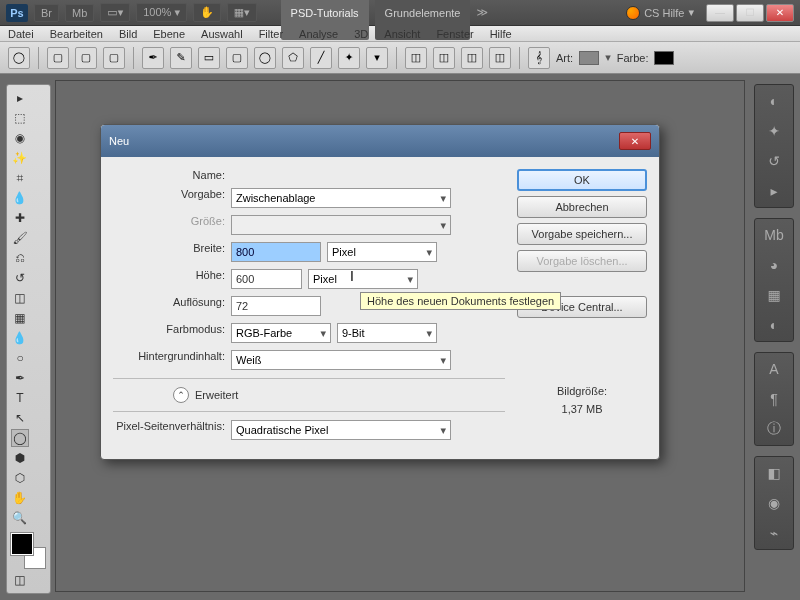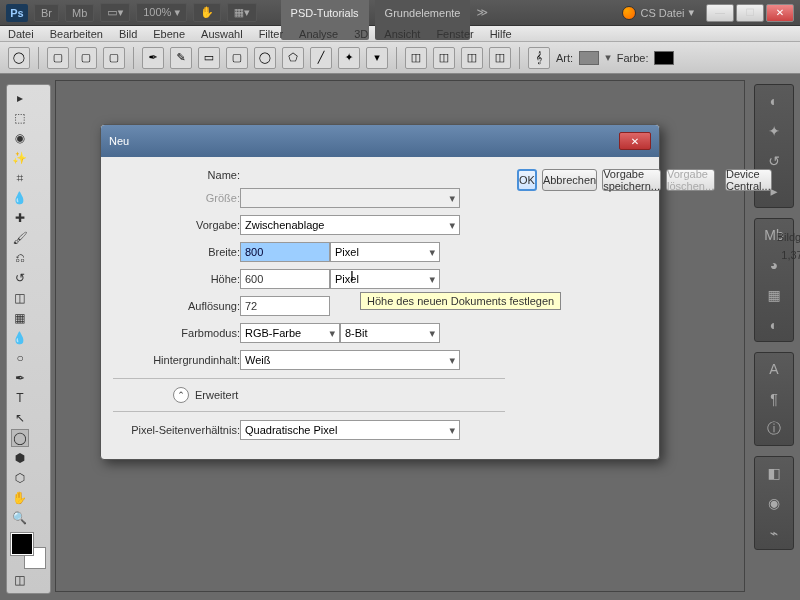--- a/index.html
+++ b/index.html
@@ -32,28 +32,28 @@
 .panels{position:absolute;right:6px;top:84px;width:40px;display:flex;flex-direction:column;gap:10px;}
 .pgroup{background:linear-gradient(#5a5a5a,#4a4a4a);border:1px solid #333;border-radius:3px;padding:6px 0;display:flex;flex-direction:column;align-items:center;gap:10px;}
 .picon{width:20px;height:20px;color:#aaa;display:flex;align-items:center;justify-content:center;font-size:14px;}
 
 .dialog{position:absolute;left:100px;top:124px;width:560px;background:#ececec;border:1px solid #555;box-shadow:4px 4px 12px rgba(0,0,0,0.5);border-radius:4px;}
 .dlg-title{height:26px;background:linear-gradient(#6a8ab0,#4a6a90);border-radius:4px 4px 0 0;display:flex;align-items:center;padding:16px 8px;color:#fff;}
 .dlg-title .spacer{flex:1;}
 .dlg-close{width:32px;height:18px;background:linear-gradient(#d66,#b33);border:1px solid #822;border-radius:2px;color:#fff;display:flex;align-items:center;justify-content:center;font-size:10px;}
 .dlg-body{display:flex;padding:12px;gap:12px;}
 .form{flex:1;}
-.row{display:flex;align-items:center;margin-bottom:7px;margin-left:15px;}
+.row{display:flex;margin-bottom:7px;gap:6px;}
 .row label{width:112px;text-align:right;color:#333;}
 .row label.dim{color:#999;}
 .inp{border:1px solid #999;background:#fff;height:20px;padding:0 4px;color:#333;}
 .sel-wide{width:200px;}
 .drop{border:1px solid #999;background:#fff;height:20px;padding:0 4px;display:flex;align-items:center;position:relative;}
 .drop::after{content:"▾";position:absolute;right:4px;color:#555;}
-.btns{width:130px;display:flex;flex-direction:row;gap:5px;}
+.btns{width:130px;display:flex;flex-direction:column;gap:5px;}
 .btn{height:22px;border:1px solid #888;background:linear-gradient(#f8f8f8,#ddd);border-radius:3px;display:flex;align-items:center;justify-content:center;color:#333;}
 .btn.primary{border:2px solid #4a90d9;background:linear-gradient(#eaf3ff,#cfe4ff);font-weight:normal;}
 .btn.dim{color:#aaa;}
 .filesize{text-align:center;margin-top:60px;color:#333;line-height:1.6;}
 .hr{border-top:1px solid #bbb;margin:8px 0;}
 .expand{display:flex;align-items:center;gap:6px;color:#333;margin:6px 0 6px 60px;}
 .expand-circ{width:16px;height:16px;border:1px solid #888;border-radius:50%;background:#fff;display:flex;align-items:center;justify-content:center;font-size:9px;}
 .tooltip{position:absolute;left:360px;top:292px;background:#ffffcc;border:1px solid #888;padding:2px 6px;color:#333;font-size:11px;z-index:100;}
 .cursor{position:absolute;left:350px;top:268px;font-size:14px;color:#000;z-index:101;pointer-events:none;}
 </style>
@@ -66,21 +66,21 @@
   <div class="tb-btn">Mb</div>
   <div class="tb-btn">▭▾</div>
   <div class="tb-btn"><span>100%</span> ▾</div>
   <div class="tb-btn">✋</div>
   <div class="tb-btn">▦▾</div>
   <div style="width:12px"></div>
   <div class="tb-tab active">PSD-Tutorials</div>
   <div class="tb-tab">Grundelemente</div>
   <div style="color:#aaa">≫</div>
   <div class="spacer"></div>
-  <div class="cslive"><span class="cslive-icon"></span><span>CS Datei</span> ▾</div>
+  <div class="cslive"><span class="cslive-icon"></span><span>CS Hilfe</span> ▾</div>
   <div class="winbtns">
     <div class="winbtn">—</div>
     <div class="winbtn">☐</div>
     <div class="winbtn close">✕</div>
   </div>
 </div>
 
 <div class="menubar">
   <span>Datei</span>
   <span>Bearbeiten</span>
@@ -187,54 +187,54 @@
     <span>Neu</span>
     <div class="spacer"></div>
     <div class="dlg-close">✕</div>
   </div>
   <div class="dlg-body">
     <div class="form">
       <div class="row">
         <label>Name:</label>
       </div>
       <div class="row">
-        <label class="dim">Größe:</label>
-        <div class="drop" style="width:220px;background:#eee;color:#aaa"></div>
-      </div>
-      <div class="row">
         <label>Vorgabe:</label>
         <div class="drop" style="width:220px">
             <span>Zwischenablage</span>
           </div>
+      </div>
+      <div class="row">
+        <label class="dim">Größe:</label>
+        <div class="drop" style="width:220px;background:#eee;color:#aaa"></div>
       </div>
       <div class="row">
         <label>Breite:</label>
         <input class="inp" style="width: 90px; background: rgb(156, 206, 255); color: rgb(0, 0, 51);" value="800">
         <div class="drop" style="width:110px">
             <span>Pixel</span>
           </div>
       </div>
       <div class="row">
         <label>Höhe:</label>
-        <input class="inp" style="width: 90px;" value="600">
+        <input class="inp" style="width: 71px;" value="600">
         <div class="drop" style="width:110px">
             <span>Pixel</span>
           </div>
       </div>
       <div class="row">
         <label>Auflösung:</label>
         <input class="inp" style="width: 90px;" value="72">
       </div>
       <div class="row">
         <label>Farbmodus:</label>
         <div class="drop" style="width:100px">
             <span>RGB-Farbe</span>
           </div>
         <div class="drop" style="width:100px">
-            <span>8-Bit</span>
+            <span>9-Bit</span>
           </div>
       </div>
       <div class="row">
         <label>Hintergrundinhalt:</label>
         <div class="drop" style="width:220px">
             <span>Weiß</span>
           </div>
       </div>
       <div class="hr"></div>
       <div class="expand">

